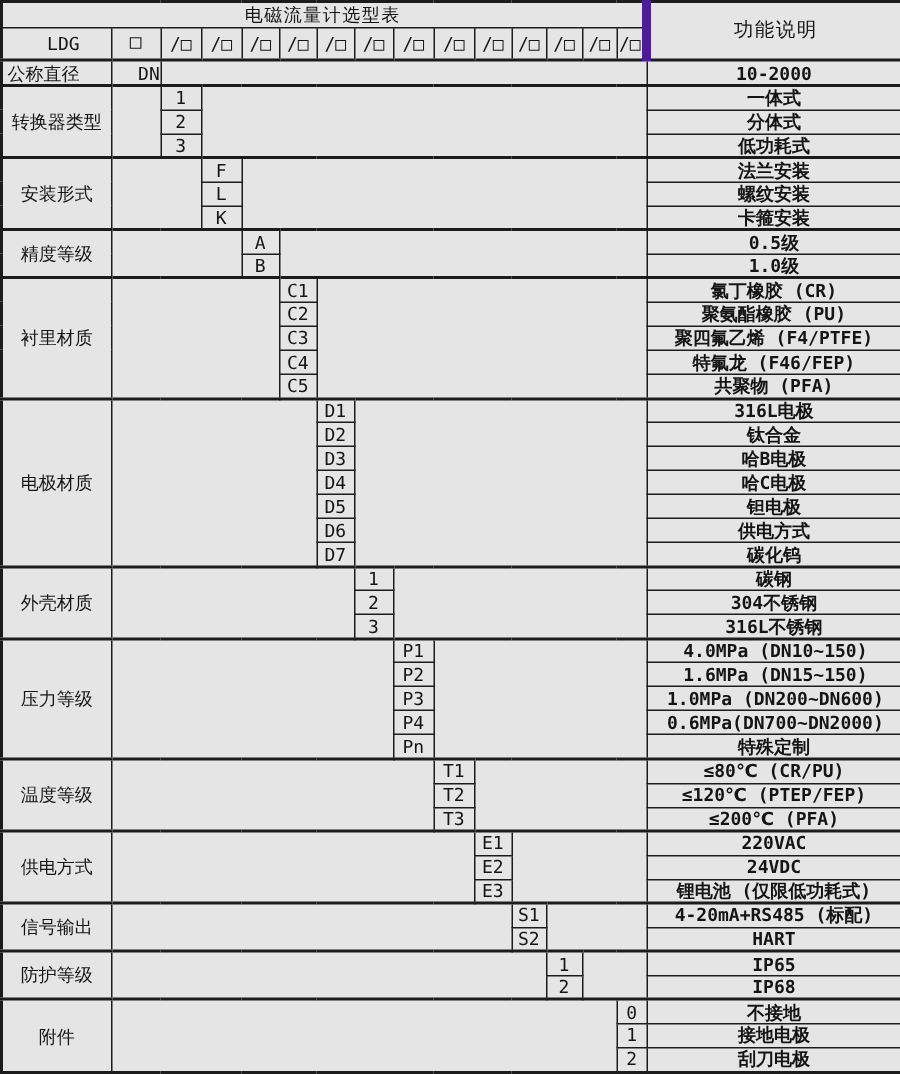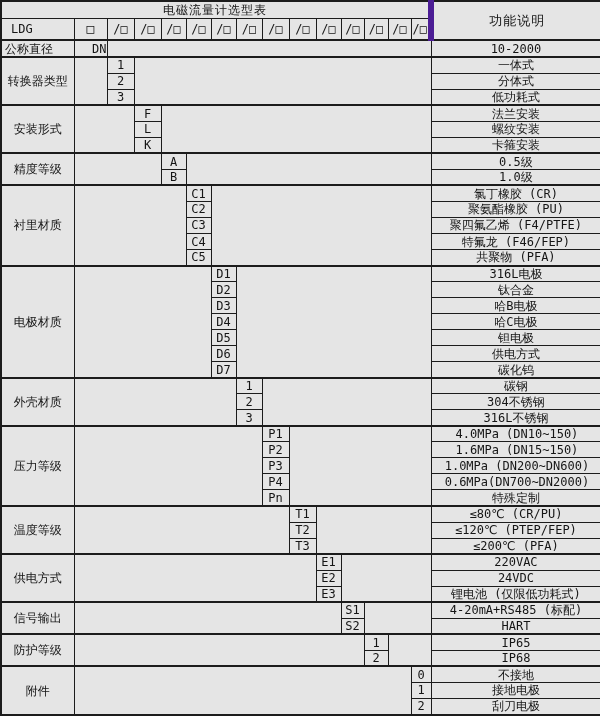--- a/index.html
+++ b/index.html
@@ -19,30 +19,30 @@
     overflow: hidden; white-space: nowrap;
   }
   tr.r-title { height: 17px; }
   tr.r-ldg   { height: 22px; }
   tr.r-dn    { height: 17px; }
   tr.r       { height: 16px; }
 
   .title   { border-bottom: 1px solid #1c1c1c; font-size: 12px; letter-spacing: 1px; }
   .rhead   { border-left: 6px solid #4c1d95; border-bottom: 2px solid #1c1c1c; font-size: 13px; letter-spacing: 1px; border-radius: 12px; }
 
-  .ldg-label { text-align: left; padding-left: 9px; border-right: 1px solid #1c1c1c; border-bottom: 2px solid #1c1c1c; }
+  .ldg-label { text-align: center; padding-left: 9px; border-right: 1px solid #1c1c1c; border-bottom: 2px solid #1c1c1c; }
   .box-cell  { border: 1px solid #1c1c1c; border-bottom: 2px solid #1c1c1c; font-size: 13px; }
   .slot-cell { border: 1px solid #1c1c1c; border-bottom: 2px solid #1c1c1c; font-size: 12px; }
 
   .dn-label { text-align: left; padding-left: 3px; border-right: 1px solid #1c1c1c; }
   .dn-code  { text-align: right; padding-left: 4px; border-right: 1px solid #1c1c1c; }
 
   .cat  { border-right: 1px solid #1c1c1c; text-align: center; }
   .code { border: 1px solid #1c1c1c; }
-  .val  { border-left: 1px solid #1c1c1c; border-bottom: 1px solid #1c1c1c; }
+  .val  { border-left: 1px solid #1c1c1c; border-bottom: 1px solid #1c1c1c; font-weight: bold; }
   .val.left { text-align: center; padding-left: 2px; }
   .sec-top { border-top: 2px solid #1c1c1c; }
 </style>
 </head>
 <body>
 
 <div class="wrap">
   <table class="sel">
     <colgroup>
       <col style="width:73px">

